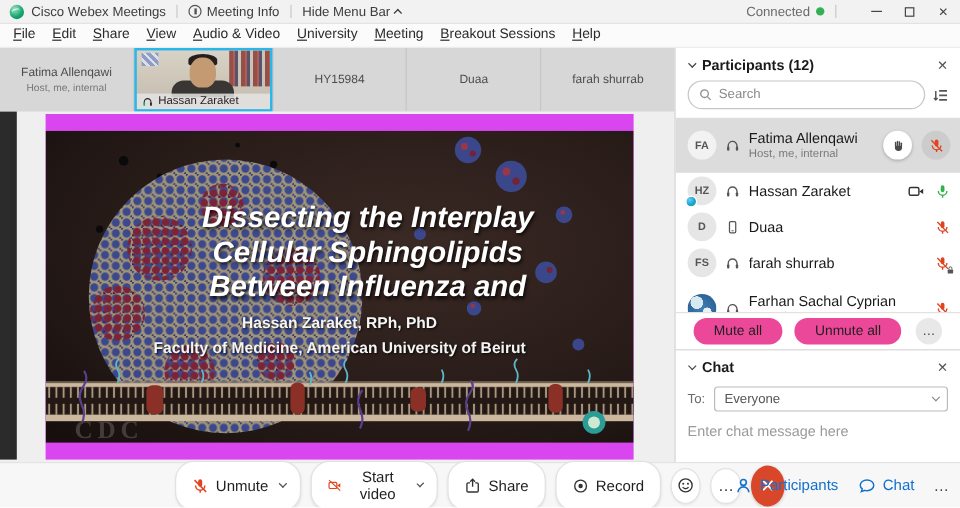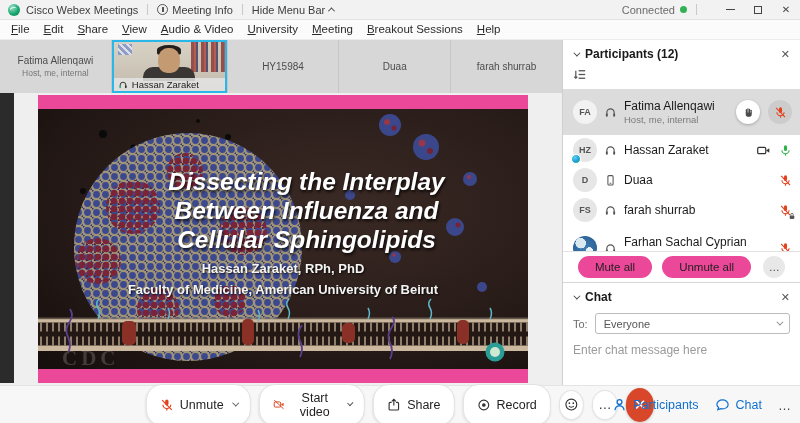--- a/index.html
+++ b/index.html
@@ -54,21 +54,21 @@
     background:#241f1c; border-radius:50% 50% 20% 20%; }
   .vid-body { position:absolute; left:50%; bottom:10px; transform:translateX(-50%); width:52px; height:14px;
     background:#3a3633; border-radius:10px 10px 0 0; }
   .vid-namebar { position:absolute; left:0; right:0; bottom:0; height:13px; background:rgba(228,228,228,.85);
     display:flex; align-items:center; gap:4px; padding-left:4px; }
   .vid-namebar .nm { font-size:9.5px; color:#222; }
 
   
   .stage { position:absolute; left:0; top:93px; width:562px; height:292px; background:#efefef; }
   .dark-strip { position:absolute; left:0; top:0; width:14px; height:290px; background:#2b2b2b; }
-  .slide { position:absolute; left:38px; top:2px; width:490px; height:288px; background:#ec4899; }
+  .slide { position:absolute; left:38px; top:2px; width:490px; height:288px; background:#d946ef; }
   .art { position:absolute; left:0; top:14px; width:490px; height:260px; }
   .slide-text { position:absolute; left:55px; right:8px; top:72px; text-align:center; color:#fff; z-index:3; }
   .slide-title { font-size:24.5px; line-height:29px; font-weight:bold; font-style:italic;
     text-shadow:1px 2px 3px rgba(0,0,0,.8); }
   .slide-presenter { position:absolute; left:0; right:0; top:166px; text-align:center; font-size:13px;
     font-weight:bold; color:#f4f4f4; z-index:3; text-shadow:1px 1px 2px rgba(0,0,0,.8); }
   .slide-affil { position:absolute; left:0; right:0; top:187px; text-align:center; font-size:13px;
     font-weight:bold; color:#f4f4f4; z-index:3; text-shadow:1px 1px 2px rgba(0,0,0,.8); }
   .cdc { position:absolute; left:24px; bottom:12px; font-family:"Liberation Serif", serif; font-weight:bold;
     font-size:21px; letter-spacing:4px; color:#453c39; z-index:3; }
@@ -309,37 +309,44 @@
           <path d="M330 210 q3 -6 0 -11"></path>
           <path d="M392 210 q3 -6 0 -11 q-3 -5 1 -9"></path>
           <path d="M452 210 q3 -6 0 -11"></path>
           <path d="M220 212 q3 -6 0 -11"></path>
         </g>
         <circle cx="457" cy="243" r="9.5" fill="#2a9d97"></circle>
         <circle cx="457" cy="243" r="5" fill="#cfe8d2"></circle>
       </svg>
       <div class="slide-text">
         <div class="slide-title">Dissecting the Interplay</div>
+        <div class="slide-title">Cellular Sphingolipids</div>
         <div class="slide-title">Between Influenza and</div>
-        <div class="slide-title">Cellular Sphingolipids</div>
       </div>
       <div class="slide-presenter">Hassan Zaraket, RPh, PhD</div>
       <div class="slide-affil">Faculty of Medicine, American University of Beirut</div>
       <div class="cdc">CDC</div>
     </div>
   </div>
 
   <div class="rpanel">
 
     <div class="sec-head">
       <span class="chev down" style="color:#444"></span>
       <span class="sec-title">Participants (12)</span>
       <span class="sec-close">✕</span>
     </div>
     <div class="search-row">
+      <div class="search-box">
+        <svg class="ic" width="12" height="12" viewBox="0 0 16 16">
+            <circle cx="6.8" cy="6.8" r="4.2" fill="none" stroke="#8a8a8a" stroke-width="1.4"></circle>
+            <line x1="10" y1="10" x2="13.6" y2="13.6" stroke="#8a8a8a" stroke-width="1.4"></line>
+          </svg>
+        <input type="text" placeholder="Search" style="">
+      </div>
       <svg class="ic" width="15" height="15" viewBox="0 0 16 16">
           <line x1="6" y1="4" x2="13" y2="4" stroke="#555" stroke-width="1.4"></line>
           <line x1="6" y1="8" x2="13" y2="8" stroke="#555" stroke-width="1.4"></line>
           <line x1="6" y1="12" x2="13" y2="12" stroke="#555" stroke-width="1.4"></line>
           <path d="M3 4v8M1.4 10.4 3 12l1.6-1.6" fill="none" stroke="#555" stroke-width="1.3"></path>
         </svg>
     </div>
 
     <div class="plist">
 

